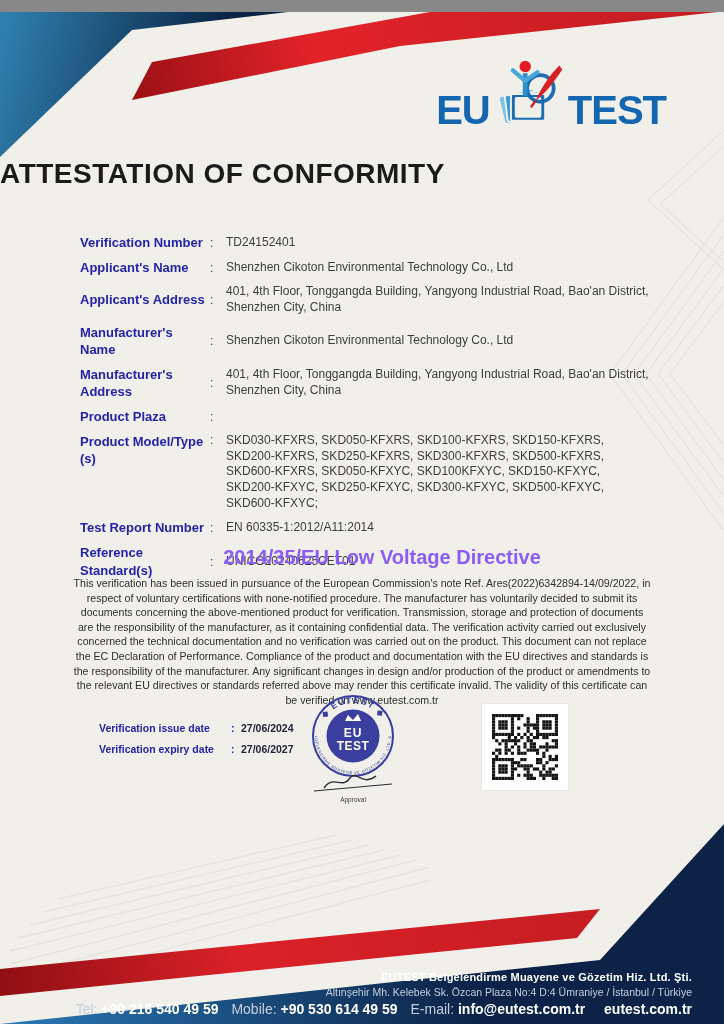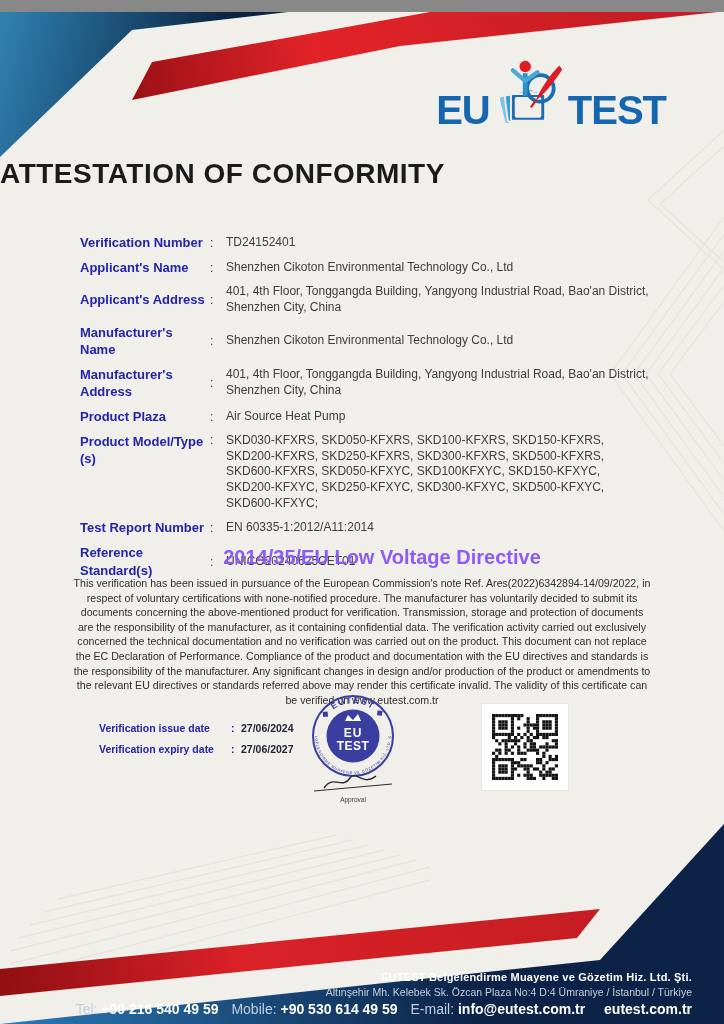--- a/index.html
+++ b/index.html
@@ -156,21 +156,20 @@
     <div class="frow">
       <div class="flabel">Manufacturer's
 Address</div>
       <div class="fcolon">:</div>
       <div class="fvalue">401, 4th Floor, Tonggangda Building, Yangyong Industrial Road, Bao'an District,
 Shenzhen City, China</div>
     </div>
     <div class="frow">
       <div class="flabel">Product Plaza</div>
       <div class="fcolon">:</div>
-      <div class="fvalue">Air Source Heat Pump</div>
     </div>
     <div class="frow top">
       <div class="flabel">Product Model/Type (s)</div>
       <div class="fcolon">:</div>
       <div class="fvalue">SKD030-KFXRS, SKD050-KFXRS, SKD100-KFXRS, SKD150-KFXRS,
 SKD200-KFXRS, SKD250-KFXRS, SKD300-KFXRS, SKD500-KFXRS,
 SKD600-KFXRS, SKD050-KFXYC, SKD100KFXYC, SKD150-KFXYC,
 SKD200-KFXYC, SKD250-KFXYC, SKD300-KFXYC, SKD500-KFXYC,
 SKD600-KFXYC;</div>
     </div>

